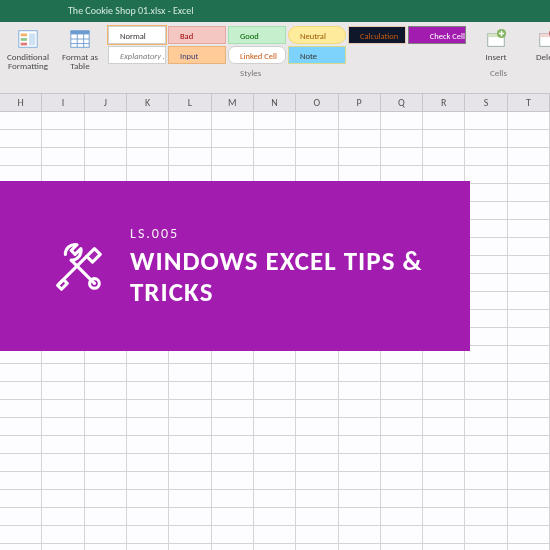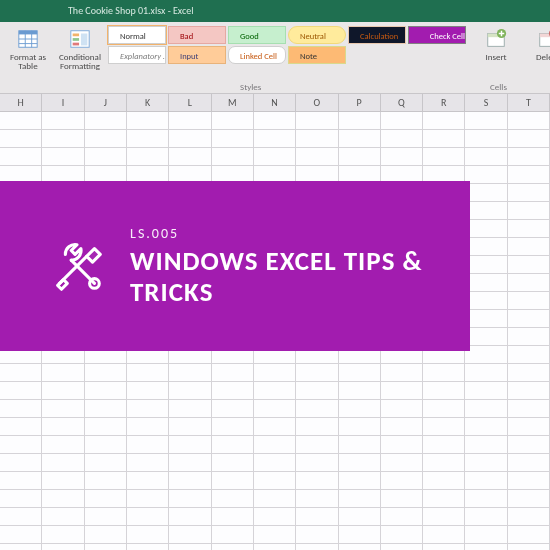--- a/index.html
+++ b/index.html
@@ -29,21 +29,21 @@
   .styles-gallery {
     display: grid; grid-template-columns: repeat(6, 58px);
     grid-auto-rows: 18px; gap: 2px; margin-left: 2px;
   }
   .style-cell {
     font-size: 8.5px; padding-left: 11px; line-height: 18px;
     border: 1px solid #d4d1d3; overflow: hidden; white-space: nowrap;
     background: #fff; color: #333; cursor: default;
   }
   .grp-label {
-    position: absolute; bottom: 1px; font-size: 9px; color: #7a787b;
+    position: absolute; bottom: 15px; font-size: 9px; color: #7a787b;
   }
   .cells-group { display: flex; }
   .colhdr-row {
     display: flex; background: #e6e4e8; border-bottom: 1px solid #c7c5c9;
     height: 18px;
   }
   .colhdr {
     width: 43px; text-align: center; font-size: 10px; color: #555;
     line-height: 18px; border-right: 1px solid #c7c5c9;
   }
@@ -66,63 +66,63 @@
   }
 </style>
 </head>
 <body>
 
 <div class="titlebar">
   <span>The Cookie Shop 01.xlsx - Excel</span>
 </div>
 
 <div class="ribbon">
+
+  <div class="rgroup">
+    <div class="bigbtn">
+      <span class="ic">
+        <svg viewBox="0 0 24 24">
+            <rect x="2" y="3" width="20" height="18" fill="#fff" stroke="#7aa7d9"></rect>
+            <rect x="4" y="6" width="7" height="3" fill="#f2b36b"></rect>
+            <rect x="4" y="11" width="7" height="3" fill="#8fc78f"></rect>
+            <rect x="4" y="16" width="7" height="3" fill="#e07a7a"></rect>
+            <rect x="13" y="6" width="7" height="13" fill="#cfe2f3"></rect>
+          </svg>
+      </span>
+      <span>Conditional Formatting</span>
+    </div>
+  </div>
 
   <div class="rgroup">
     <div class="bigbtn">
       <span class="ic">
         <svg viewBox="0 0 24 24">
             <rect x="2" y="3" width="20" height="18" fill="#fff" stroke="#6b9bd1"></rect>
             <rect x="2" y="3" width="20" height="4" fill="#6b9bd1"></rect>
             <line x1="2" y1="12" x2="22" y2="12" stroke="#6b9bd1"></line>
             <line x1="2" y1="17" x2="22" y2="17" stroke="#6b9bd1"></line>
             <line x1="9" y1="3" x2="9" y2="21" stroke="#6b9bd1"></line>
             <line x1="16" y1="3" x2="16" y2="21" stroke="#6b9bd1"></line>
           </svg>
       </span>
       <span>Format as Table</span>
     </div>
   </div>
 
-  <div class="rgroup">
-    <div class="bigbtn">
-      <span class="ic">
-        <svg viewBox="0 0 24 24">
-            <rect x="2" y="3" width="20" height="18" fill="#fff" stroke="#7aa7d9"></rect>
-            <rect x="4" y="6" width="7" height="3" fill="#f2b36b"></rect>
-            <rect x="4" y="11" width="7" height="3" fill="#8fc78f"></rect>
-            <rect x="4" y="16" width="7" height="3" fill="#e07a7a"></rect>
-            <rect x="13" y="6" width="7" height="13" fill="#cfe2f3"></rect>
-          </svg>
-      </span>
-      <span>Conditional Formatting</span>
-    </div>
-  </div>
-
   <div id="styles-gallery" class="styles-gallery">
       <div class="style-cell" style="background: rgb(255, 255, 255); color: rgb(51, 51, 51); border-color: rgb(207, 207, 207); outline: rgb(242, 179, 107) solid 1px;">Normal</div>
       <div class="style-cell" style="background: rgb(244, 199, 195); color: rgb(156, 0, 6); border-color: rgb(230, 168, 163);">Bad</div>
       <div class="style-cell" style="background: rgb(198, 239, 206); color: rgb(0, 97, 0); border-color: rgb(166, 223, 176);">Good</div>
       <div class="style-cell" style="background: rgb(255, 235, 156); color: rgb(156, 87, 0); border-color: rgb(242, 217, 122); border-radius: 9px;">Neutral</div>
       <div class="style-cell" style="background: #0f172a; color: rgb(198, 89, 17); border-color: rgb(232, 200, 174);">Calculation</div>
       <div class="style-cell" style="background: #a21caf; color: rgb(255, 255, 255); border-color: rgb(128, 128, 128); text-align: right;">Check Cell</div>
       <div class="style-cell" style="background: rgb(255, 255, 255); color: rgb(127, 127, 127); border-color: rgb(207, 207, 207); font-style: italic;">Explanatory …</div>
       <div class="style-cell" style="background: rgb(255, 204, 153); color: rgb(63, 63, 118); border-color: rgb(232, 179, 122);">Input</div>
       <div class="style-cell" style="background: rgb(255, 255, 255); color: rgb(198, 89, 17); border-color: rgb(207, 207, 207); border-radius: 7px;">Linked Cell</div>
-      <div class="style-cell" style="background: #fdba74; color: rgb(51, 51, 51); border-color: rgb(217, 217, 140);">Note</div>
+      <div class="style-cell" style="background: #7dd3fc; color: rgb(51, 51, 51); border-color: rgb(217, 217, 140);">Note</div>
       <div style="visibility: hidden;"></div>
       <div style="visibility: hidden;"></div>
     </div>
   <span class="grp-label" style="left:240px">Styles</span>
 
   <div class="sep"></div>
 
   <div class="cells-group">
     <div class="rgroup">
       <div class="bigbtn">

